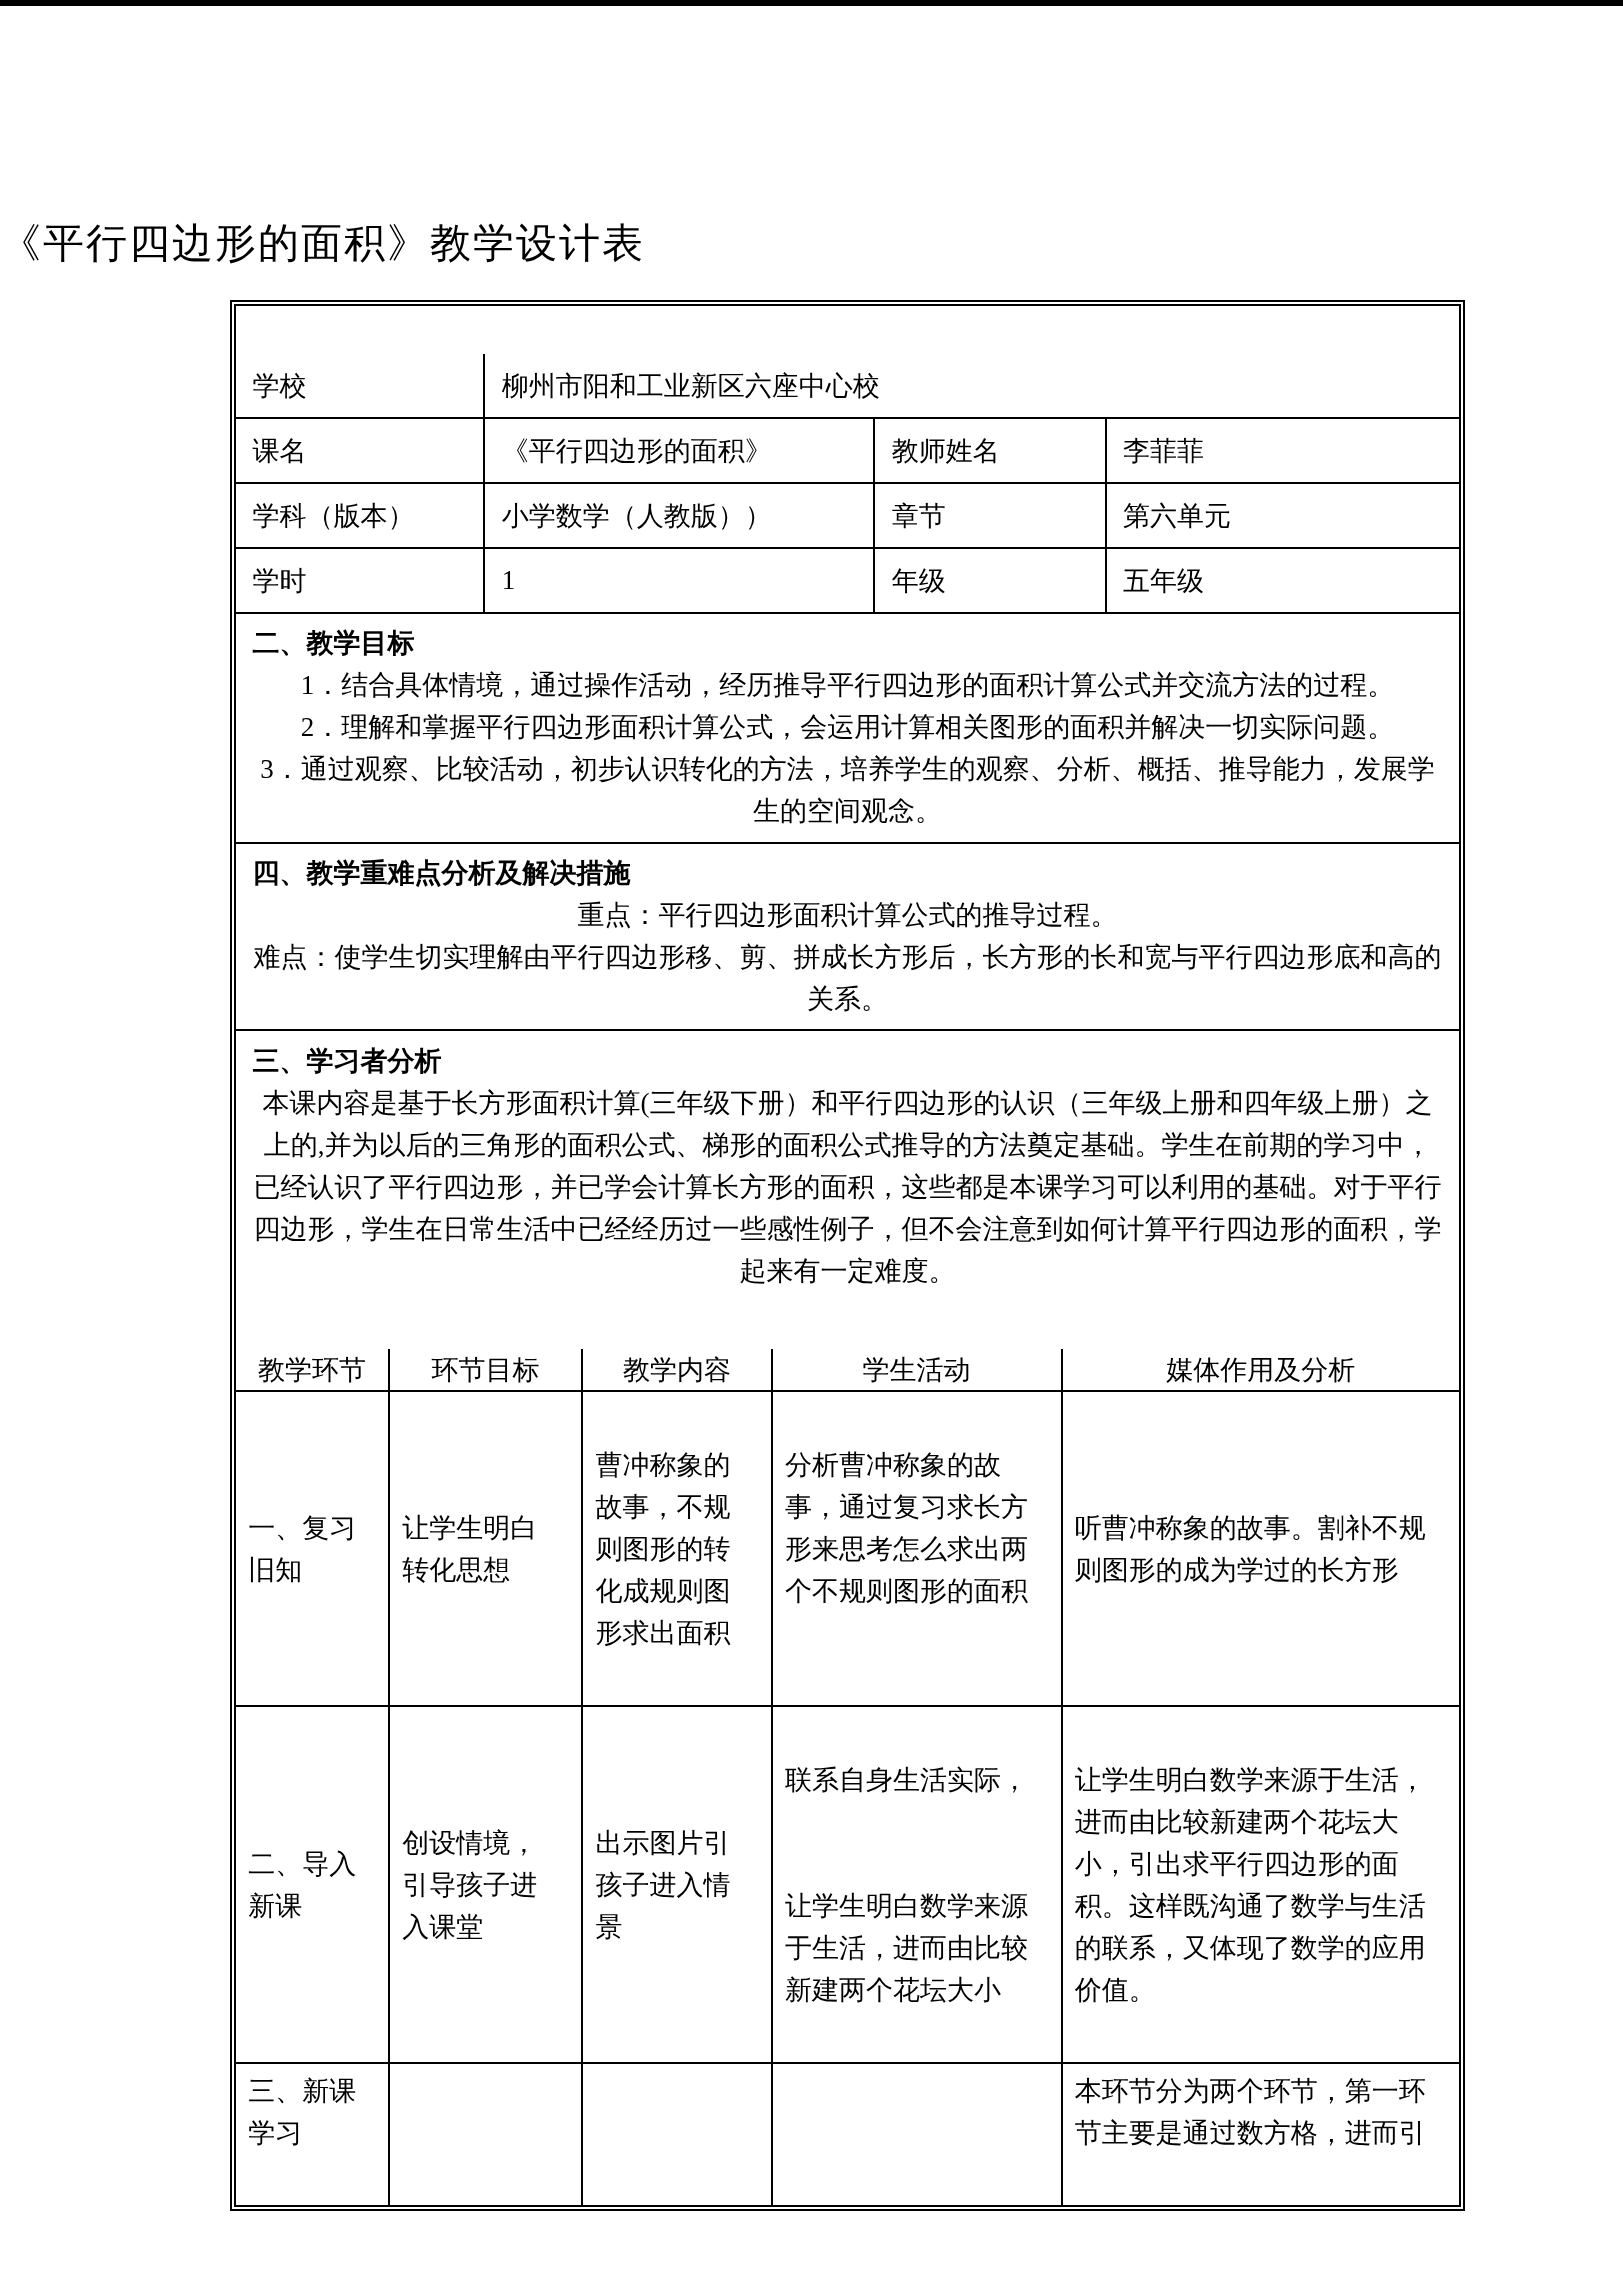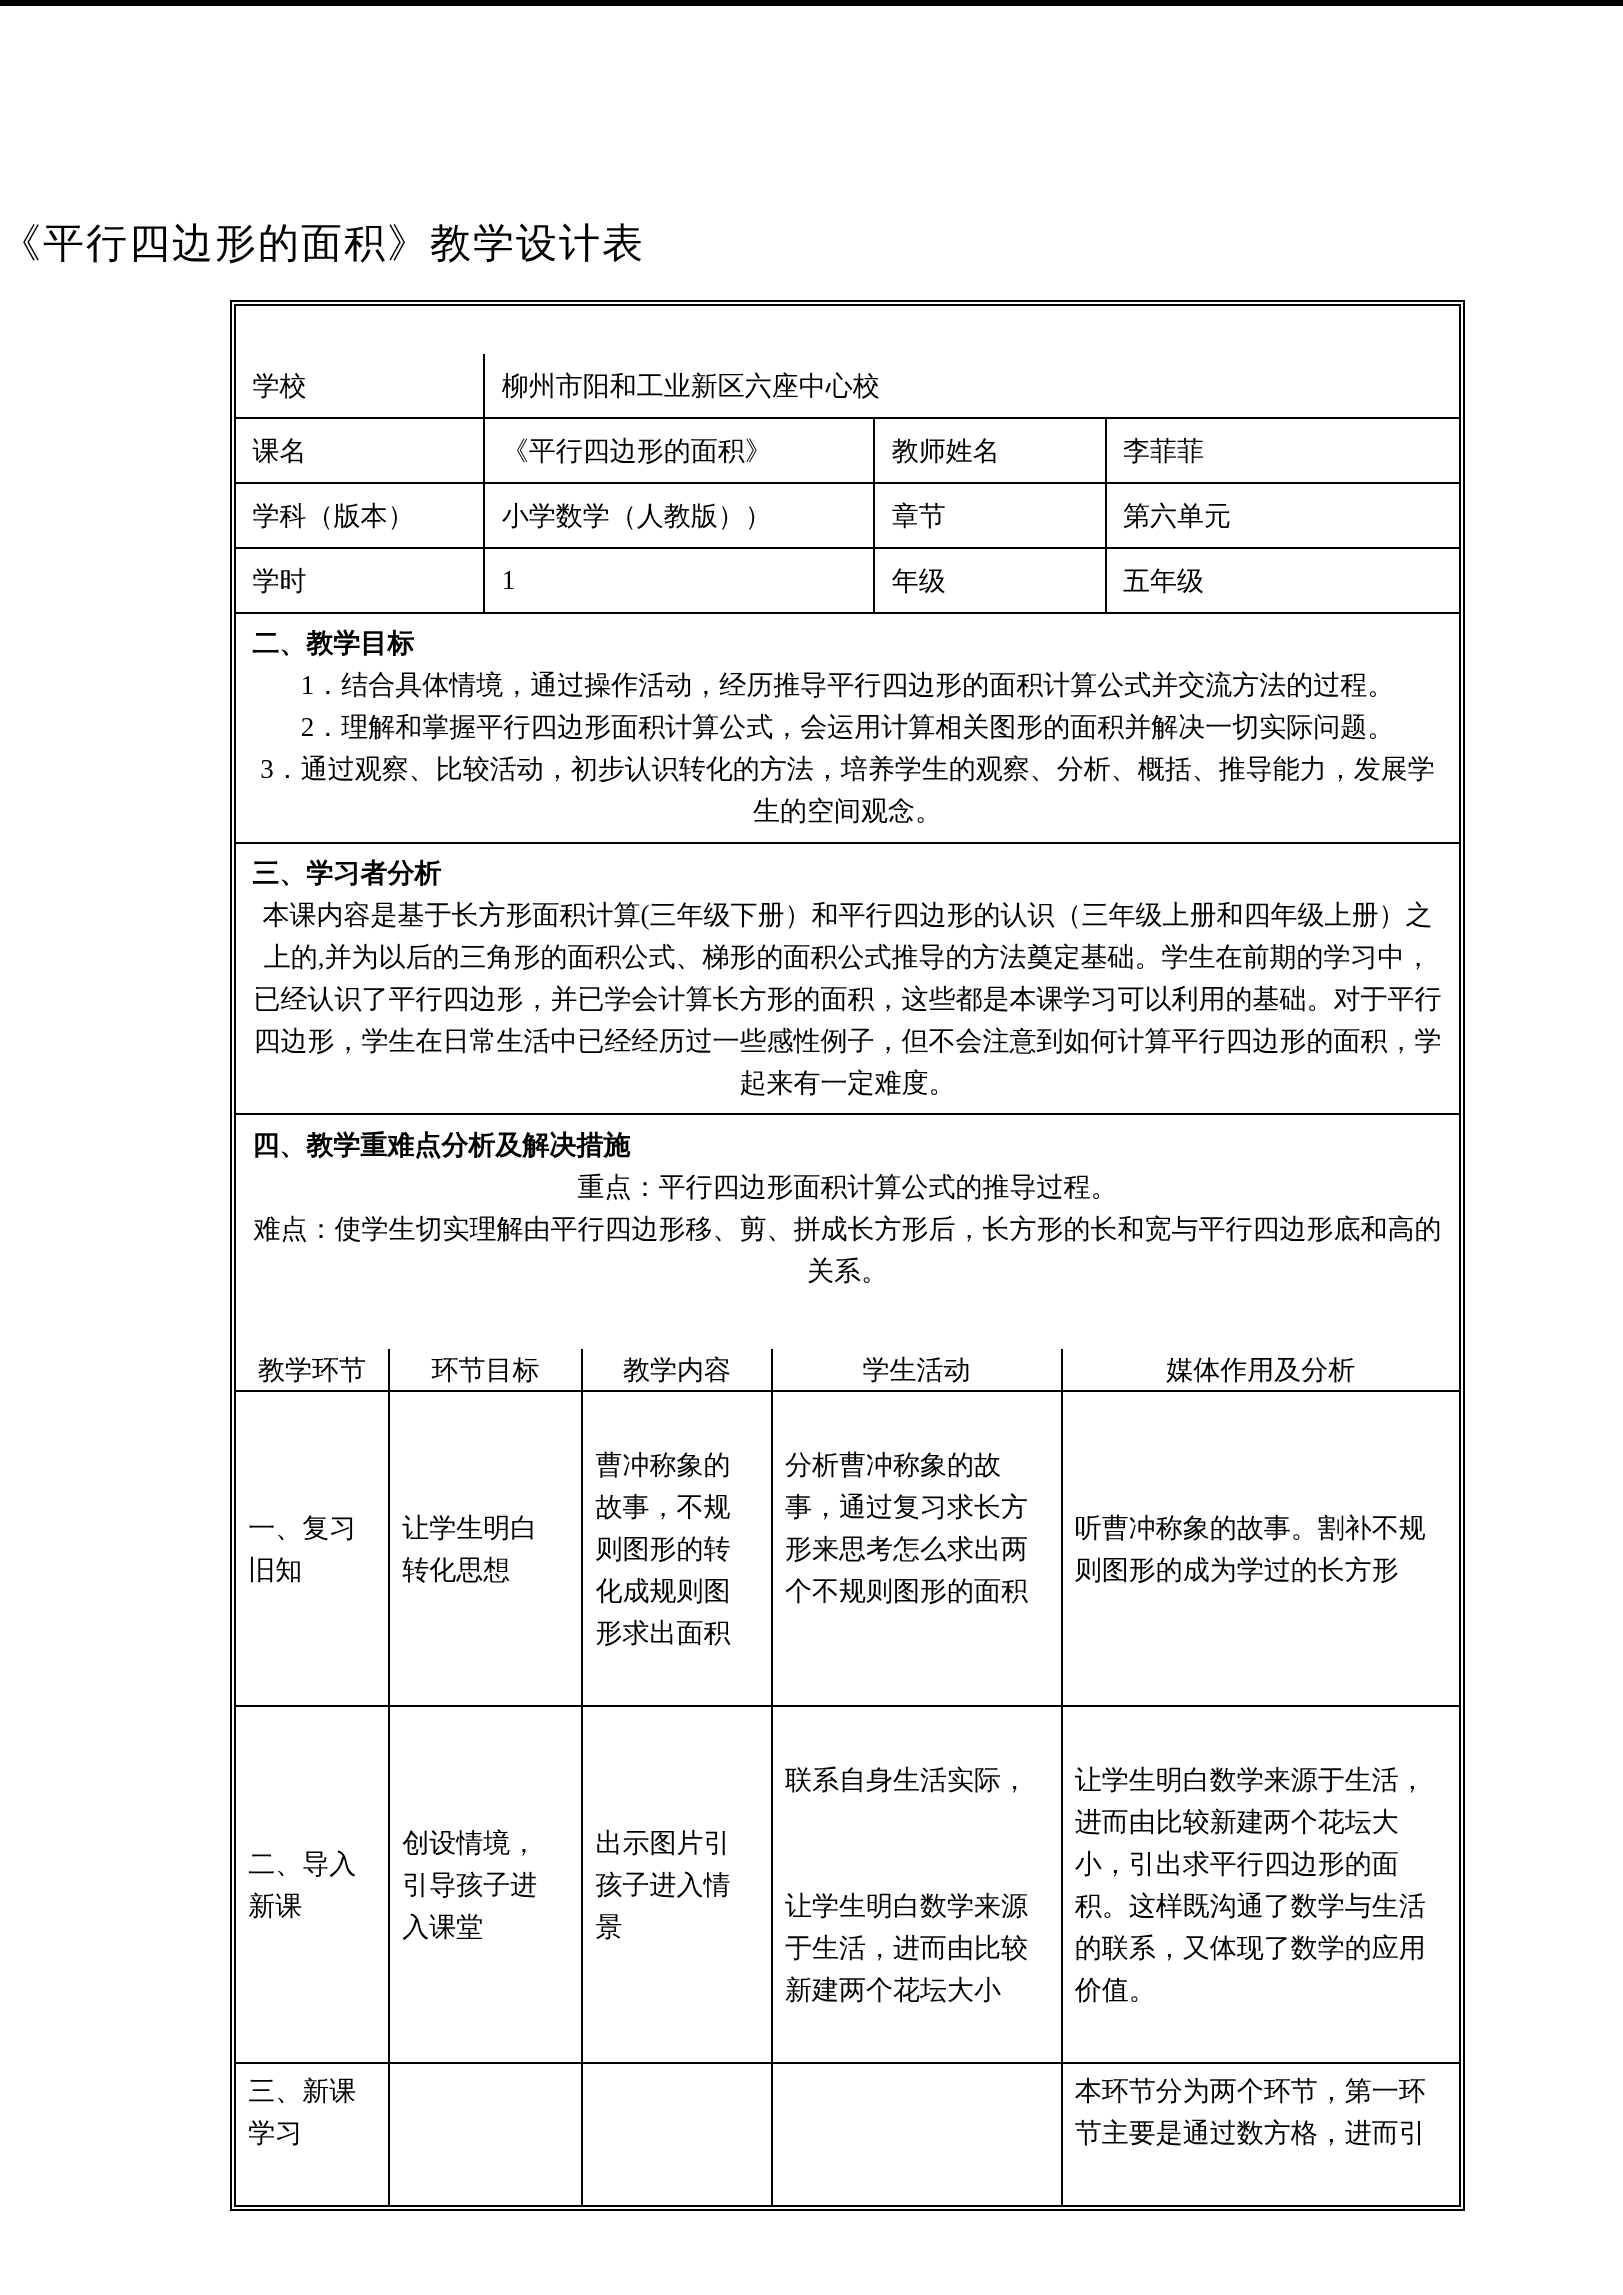--- a/index.html
+++ b/index.html
@@ -113,28 +113,28 @@
       </table>
 
     <div class="sec">
       <div class="head-line">二、教学目标</div>
       <div class="body-line">1．结合具体情境，通过操作活动，经历推导平行四边形的面积计算公式并交流方法的过程。</div>
       <div class="body-line">2．理解和掌握平行四边形面积计算公式，会运用计算相关图形的面积并解决一切实际问题。</div>
       <div class="body-line">3．通过观察、比较活动，初步认识转化的方法，培养学生的观察、分析、概括、推导能力，发展学生的空间观念。</div>
     </div>
 
     <div class="sec">
-      <div class="head-line">三、学习者分析</div>
-      <div class="body-line">本课内容是基于长方形面积计算(三年级下册）和平行四边形的认识（三年级上册和四年级上册）之上的,并为以后的三角形的面积公式、梯形的面积公式推导的方法奠定基础。学生在前期的学习中，已经认识了平行四边形，并已学会计算长方形的面积，这些都是本课学习可以利用的基础。对于平行四边形，学生在日常生活中已经经历过一些感性例子，但不会注意到如何计算平行四边形的面积，学起来有一定难度。</div>
-    </div>
-
-    <div class="sec">
       <div class="head-line">四、教学重难点分析及解决措施</div>
       <div class="body-line">重点：平行四边形面积计算公式的推导过程。</div>
       <div class="body-line">难点：使学生切实理解由平行四边形移、剪、拼成长方形后，长方形的长和宽与平行四边形底和高的关系。</div>
+    </div>
+
+    <div class="sec">
+      <div class="head-line">三、学习者分析</div>
+      <div class="body-line">本课内容是基于长方形面积计算(三年级下册）和平行四边形的认识（三年级上册和四年级上册）之上的,并为以后的三角形的面积公式、梯形的面积公式推导的方法奠定基础。学生在前期的学习中，已经认识了平行四边形，并已学会计算长方形的面积，这些都是本课学习可以利用的基础。对于平行四边形，学生在日常生活中已经经历过一些感性例子，但不会注意到如何计算平行四边形的面积，学起来有一定难度。</div>
     </div>
 
 
     <table class="design-table">
       <colgroup>
         <col style="width:12.5%">
           <col style="width:15.8%">
           <col style="width:15.5%">
           <col style="width:23.7%">
           <col style="width:32.5%">

